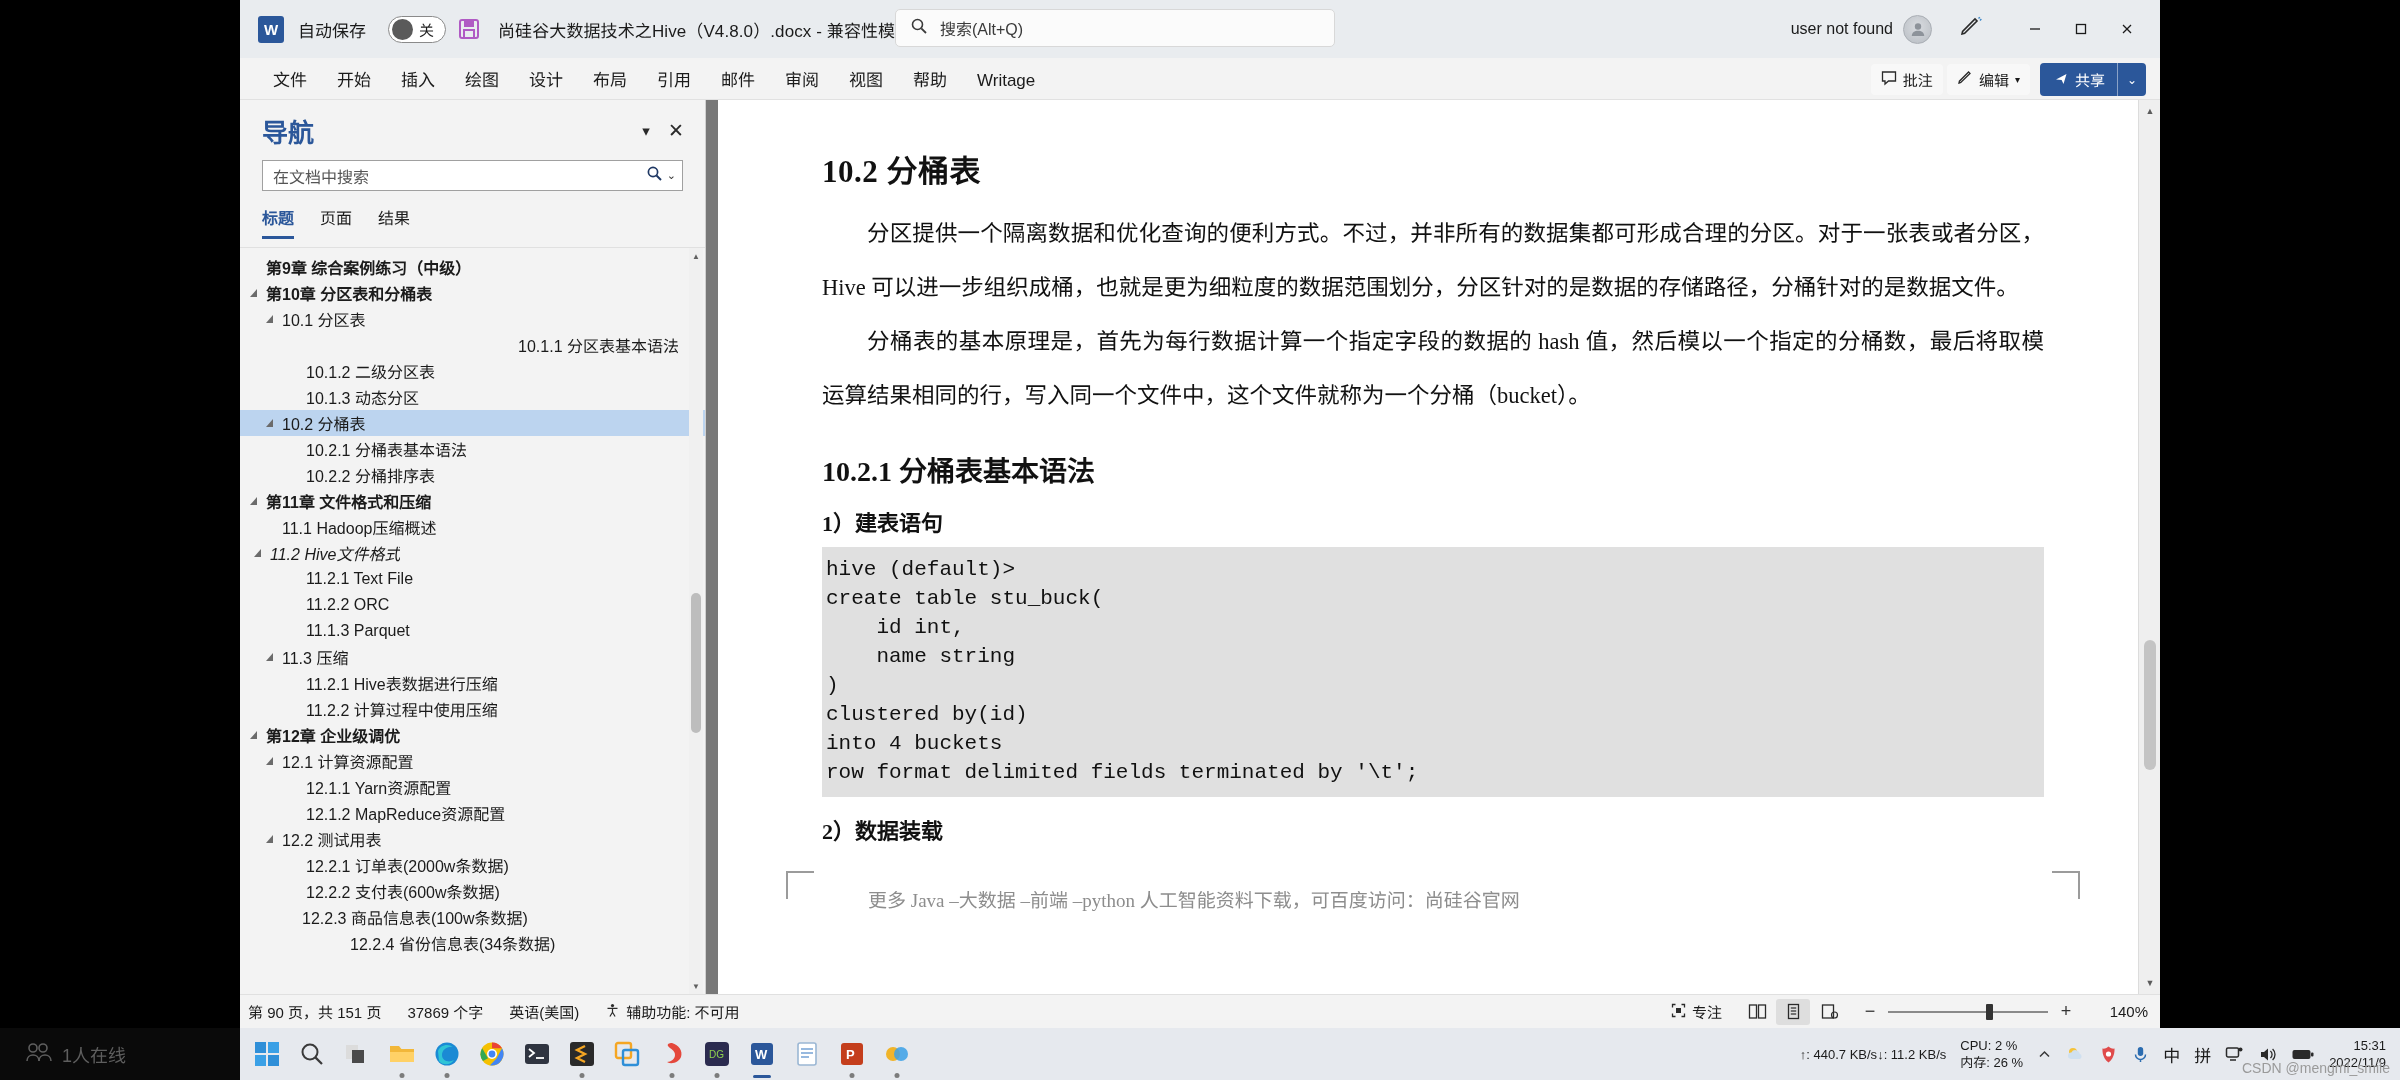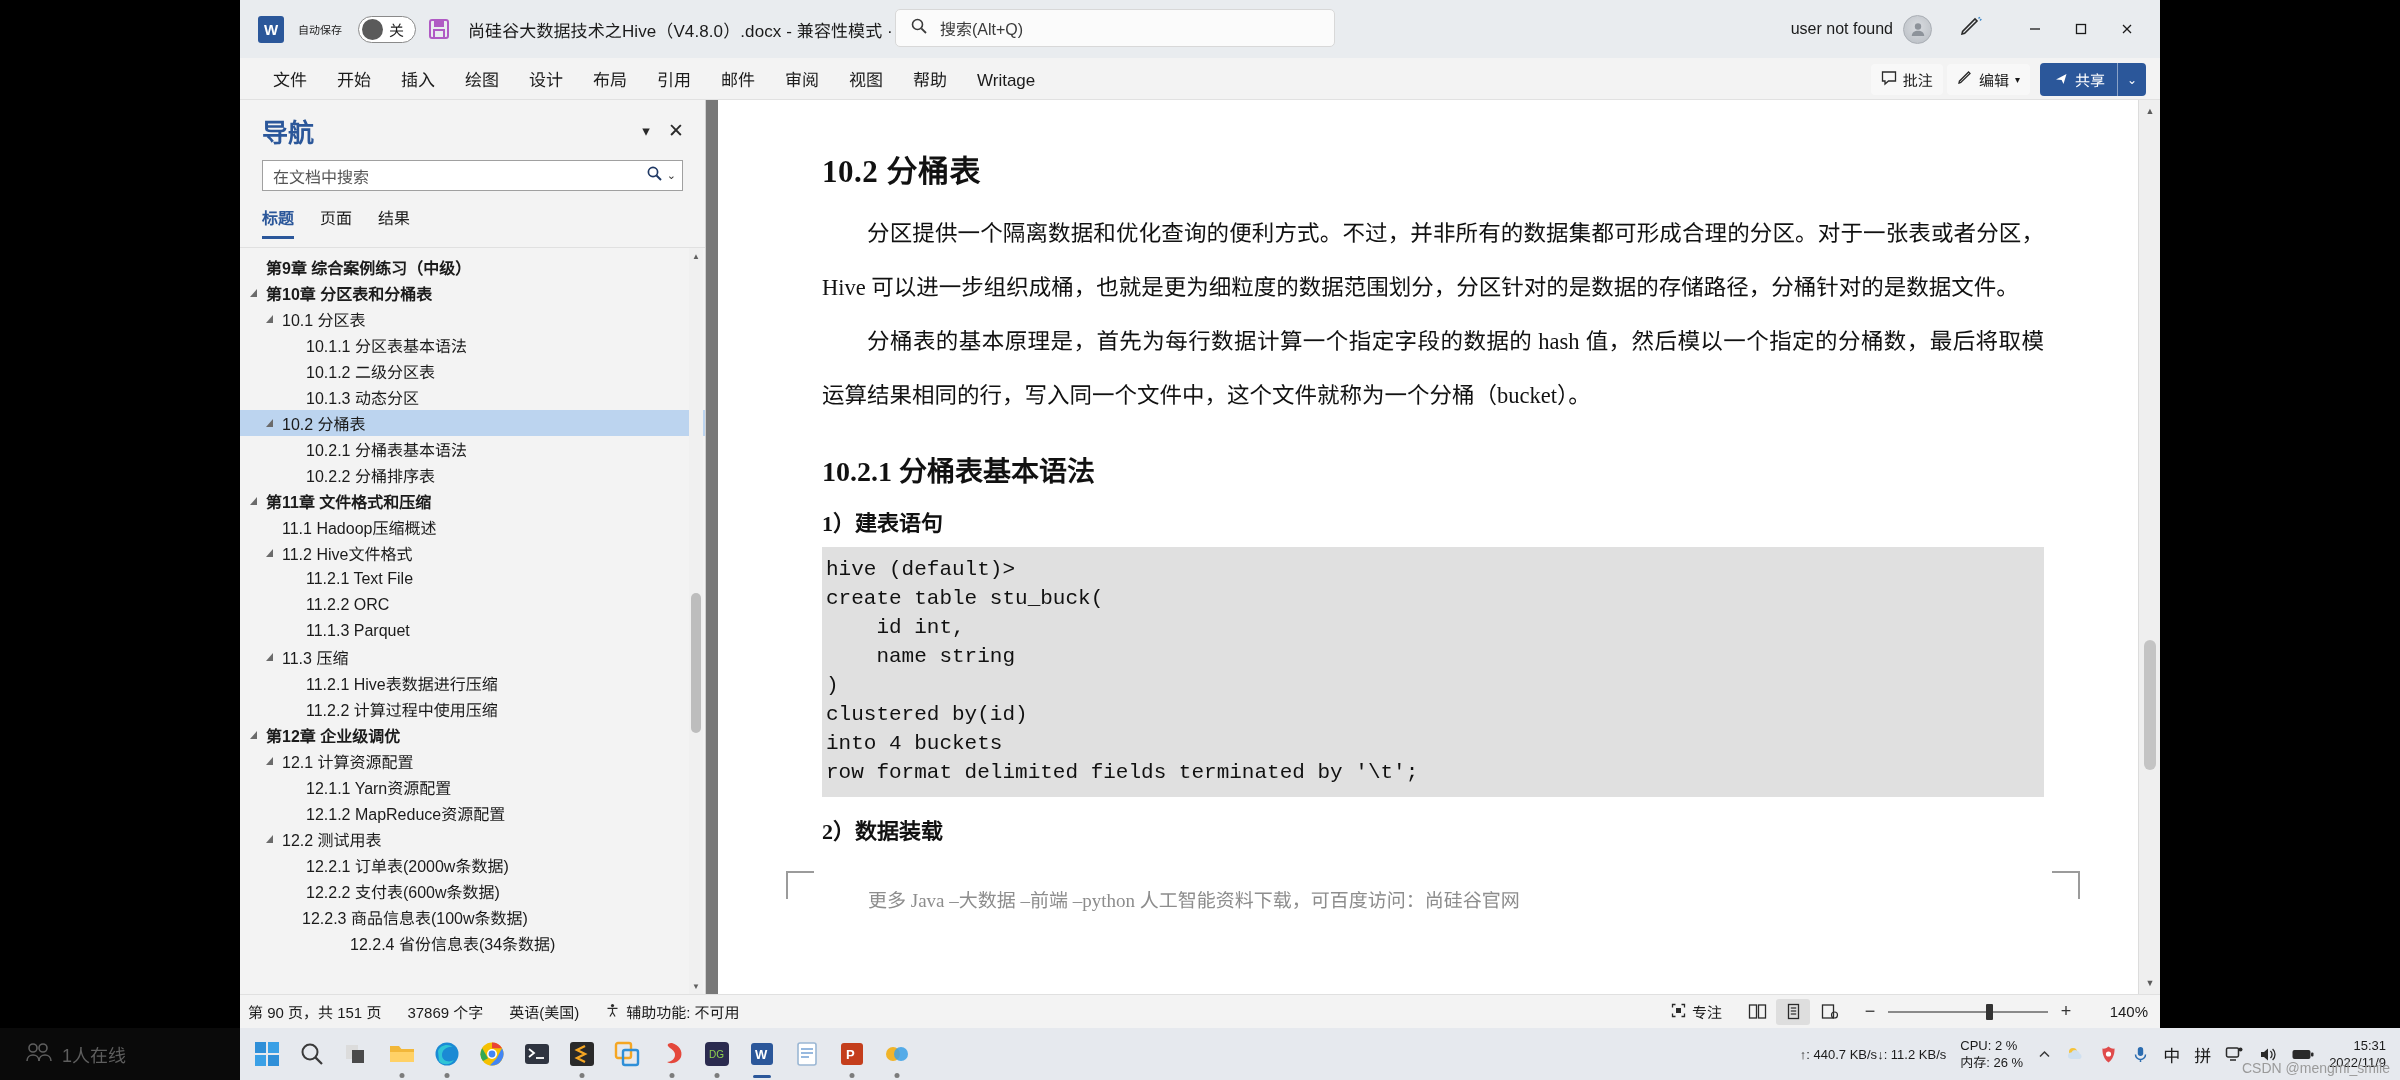--- a/index.html
+++ b/index.html
@@ -28,21 +28,21 @@
   .titlebar {
     height: 58px; background:#e9ecef;
     display:flex; align-items:center; padding: 0 10px;
     position: relative;
   }
   .word-logo {
     width:26px;height:27px;border-radius:3px;background:#2b579a;color:#fff;
     font-size:15px;font-weight:bold;display:flex;align-items:center;justify-content:center;
     margin-right:14px; margin-left:8px;
   }
-  .autosave-label { font-size:11px; color:#1b1b1b; margin-right:16px; white-space:nowrap;}
+  .autosave-label { font-size:17px; color:#1b1b1b; margin-right:22px; white-space:nowrap;}
   .toggle-pill {
     width:58px;height:27px;border-radius:14px;background:#fff;border:1px solid #8a8a8a;
     display:flex;align-items:center;padding:0 3px;margin-right:12px;position:relative;cursor:pointer;
   }
   .toggle-knob{width:21px;height:21px;border-radius:50%;background:#5a5a5a;}
   .toggle-text{font-size:15px;color:#1b1b1b;margin-left:6px;}
   .save-icon {
     width:22px;height:24px;margin-right:18px;display:flex;align-items:center;justify-content:center;cursor:pointer;
   }
   .doc-title { font-size:17px;color:#1b1b1b;white-space:nowrap; letter-spacing:.1px;}
@@ -373,21 +373,21 @@
                 <span class="tlabel" style="font-weight: bold;">第9章 综合案例练习（中级）</span>
               </div>
               <div class="tnode" style="padding-left: 8px;">
                 <span class="tri open"></span>
                 <span class="tlabel" style="font-weight: bold;">第10章 分区表和分桶表</span>
               </div>
               <div class="tnode" style="padding-left: 24px;">
                 <span class="tri open"></span>
                 <span class="tlabel">10.1 分区表</span>
               </div>
-              <div class="tnode" style="padding-left: 48px;">
+              <div class="tnode" style="padding-left: 48px; justify-content: space-between;">
                 <span class="tri"></span>
                 <span class="tlabel">10.1.1 分区表基本语法</span>
               </div>
               <div class="tnode" style="padding-left: 48px;">
                 <span class="tri"></span>
                 <span class="tlabel">10.1.2 二级分区表</span>
               </div>
               <div class="tnode" style="padding-left: 48px;">
                 <span class="tri"></span>
                 <span class="tlabel">10.1.3 动态分区</span>
@@ -405,21 +405,21 @@
                 <span class="tlabel">10.2.2 分桶排序表</span>
               </div>
               <div class="tnode" style="padding-left: 8px;">
                 <span class="tri open"></span>
                 <span class="tlabel" style="font-weight: bold;">第11章 文件格式和压缩</span>
               </div>
               <div class="tnode" style="padding-left: 24px;">
                 <span class="tri"></span>
                 <span class="tlabel">11.1 Hadoop压缩概述</span>
               </div>
-              <div class="tnode" style="padding-left: 24px;">
+              <div class="tnode" style="padding-left: 12px; font-style: italic;">
                 <span class="tri open"></span>
                 <span class="tlabel">11.2 Hive文件格式</span>
               </div>
               <div class="tnode" style="padding-left: 48px;">
                 <span class="tri"></span>
                 <span class="tlabel">11.2.1 Text File</span>
               </div>
               <div class="tnode" style="padding-left: 48px;">
                 <span class="tri"></span>
                 <span class="tlabel">11.2.2 ORC</span>

